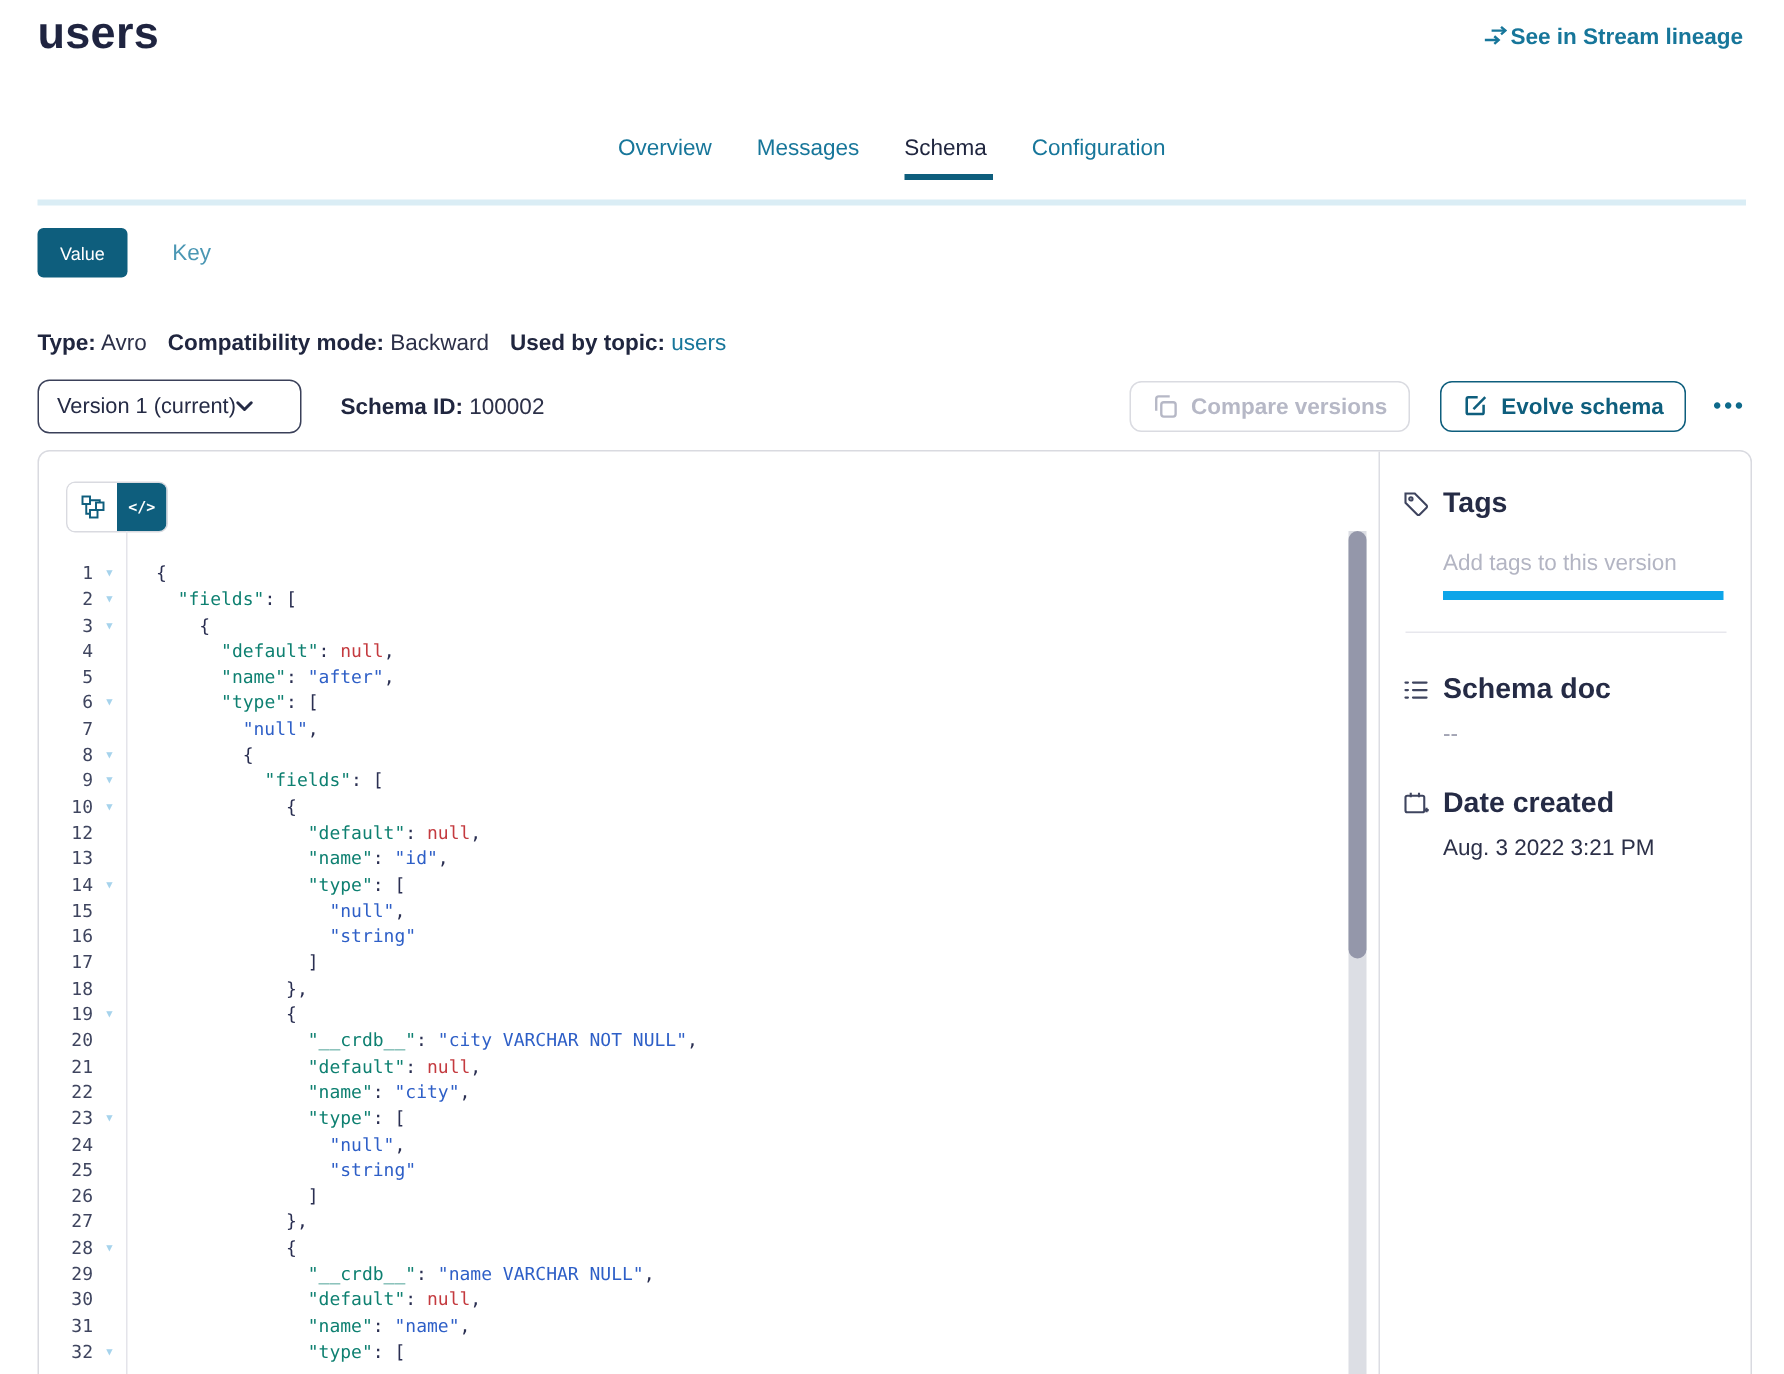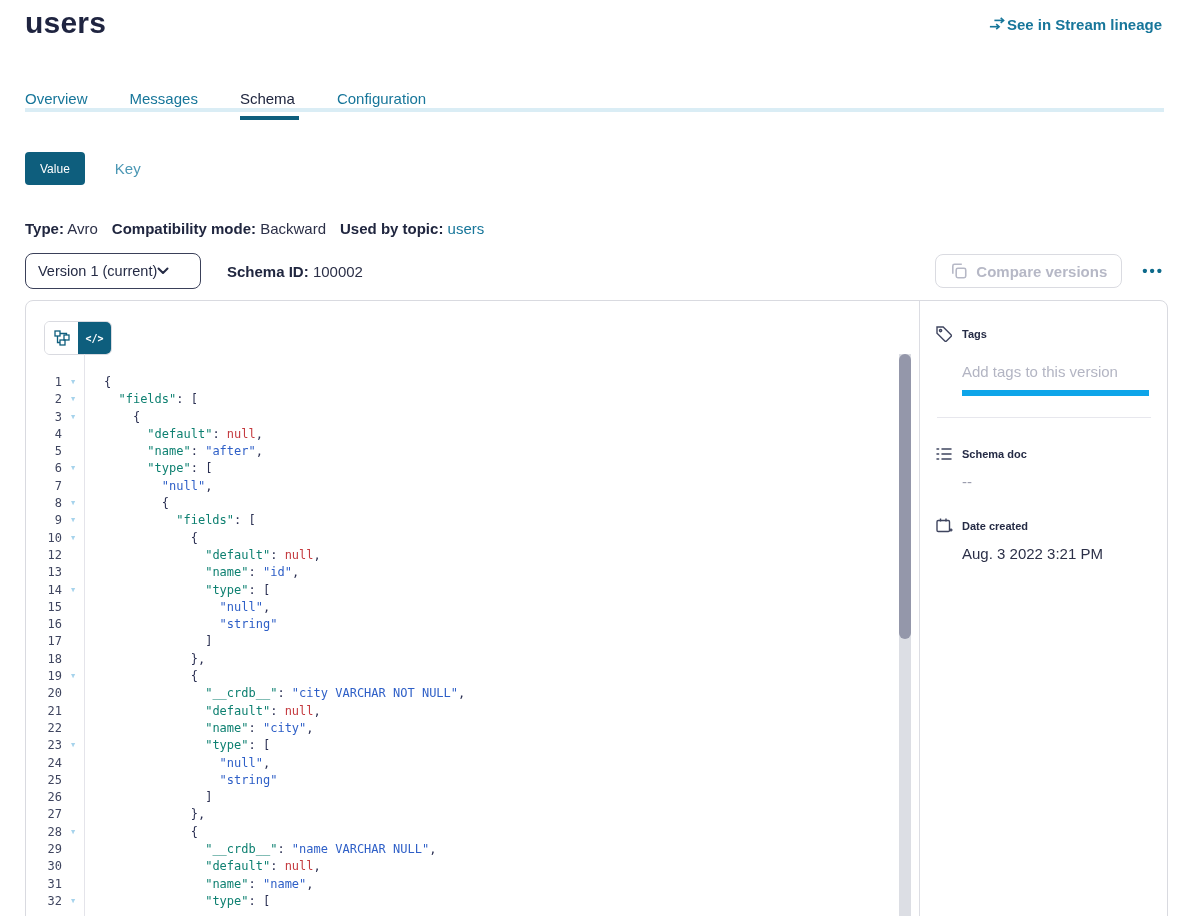--- a/index.html
+++ b/index.html
@@ -7,22 +7,22 @@
   body {
     width:1189px; height:916px; position:relative; overflow:hidden;
     background:#ffffff; font-family:"Liberation Sans", sans-serif; color:#2c3048;
   }
   
   .page-title { position:absolute; top:6px; left:25px; margin:0;
     font-size:30px; font-weight:800; color:#1f2440; letter-spacing:.2px; }
   .lineage-link { position:absolute; top:15px; right:27px; display:flex; align-items:center; gap:0;
     color:#17769a; font-weight:700; font-size:15px; cursor:pointer; text-decoration:none; }
   
-  .tabs { position:absolute; top:90px; left:25px; right:25px; display:flex; gap:42px;
-    border-bottom:4px solid #daedf5; padding-bottom:0; }
+  .tabs { position:absolute; top:90px; left:25px; right:25px; display:flex; gap:30px;
+    border-bottom:4px solid #daedf5; padding-bottom:25px;justify-content:center; }
   .tab { font-size:15px; color:#17769a; position:relative; cursor:pointer; line-height:18px; }
   .tab.active { color:#20263f; font-weight:500; }
   .tab.active::after { content:""; position:absolute; left:0; right:-4px; bottom:-12px; height:4px; background:#0e5e7d; }
   
   .vk-row { position:absolute; top:152px; left:25px; display:flex; align-items:center; gap:30px; }
   .btn-value { background:#0e5e7d; color:#fff; border:none; border-radius:4px; height:33px;
     padding:0 15px; font-size:12px; font-family:inherit; cursor:pointer; }
   .key-label { color:#4b97b4; font-size:15px; cursor:pointer; }
   
   .meta-row { position:absolute; top:220px; left:25px; display:flex; gap:14px; font-size:15px; }
@@ -62,21 +62,21 @@
   .gutter-fold { width:22px; text-align:center; color:#a6d3ec; font-size:7px; flex:none; cursor:pointer; }
   .code-text { white-space:pre; padding-left:20px; }
   .tok-key  { color:#0e8071; }
   .tok-str  { color:#2e5fc7; }
   .tok-null { color:#c43a3f; }
   .tok-punc { color:#2a2f52; }
   .scroll-track { position:absolute; right:8px; top:0; bottom:0; width:12px; background:#dcdee4; }
   .scroll-thumb { position:absolute; top:0; left:0; width:12px; height:285px; background:#9497aa; border-radius:6px; cursor:grab; }
   
   .sidebar { flex:1; padding:24px 16px 0 15px; }
-  .sb-heading { display:flex; align-items:center; gap:9px; font-size:11px; font-weight:700; color:#252b45; }
+  .sb-heading { display:flex; align-items:center; gap:9px; font-size:19px; font-weight:700; color:#252b45; }
   .sb-icon { width:18px; height:18px; flex:none; }
   .tags-input { display:block; margin:20px 0 0 27px; width:calc(100% - 29px);
     border:none; border-bottom:6px solid #0ea5e9; padding:0 0 10px 0; font-size:15px;
     color:#be185d; outline:none; background:transparent; font-family:inherit; }
   .tags-input::placeholder { color:#b3b5c3; }
   .sb-divider { margin:21px 0 0 2px; border:none; border-top:1px solid #e7e7ed; }
   .sb-section { margin-top:27px; }
   .sb-value { margin:10px 0 0 27px; font-size:15px; color:#2c3048; }
   .sb-value.muted { color:#9b9dae; }
 </style>
@@ -126,20 +126,29 @@
   <span class="vr-spacer"></span>
   <button class="btn-outline btn-compare">
     <svg class="sb-icon" width="16" height="16" viewBox="0 0 16 16">
       <g fill="none" stroke="#b6b8c6" stroke-width="1.4">
         <rect x="5.5" y="5.5" width="8.5" height="8.5" rx="1.5"></rect>
         <path d="M2.5 10.5 v-7 a1.5 1.5 0 0 1 1.5 -1.5 h6.5"></path>
       </g>
     </svg>
     <span>Compare versions</span>
   </button>
+  <button class="btn-outline btn-evolve">
+    <svg class="sb-icon" width="16" height="16" viewBox="0 0 16 16">
+      <g fill="none" stroke="#0e5e7d" stroke-width="1.5">
+        <path d="M9 2.5 H3.5 a1 1 0 0 0 -1 1 v8 a1 1 0 0 0 1 1 h8 a1 1 0 0 0 1 -1 V7"></path>
+        <path d="M6.5 9.5 L13.5 2.5"></path>
+      </g>
+    </svg>
+    <span>Evolve schema</span>
+  </button>
   <span class="more-dots">•••</span>
 </div>
 
 <div class="panel">
 
   <div class="editor-pane">
     <div class="view-toggle">
       <button class="vt-btn">
         <svg width="16" height="16" viewBox="0 0 16 16">
           <g fill="none" stroke="#0e5e7d" stroke-width="1.3">

